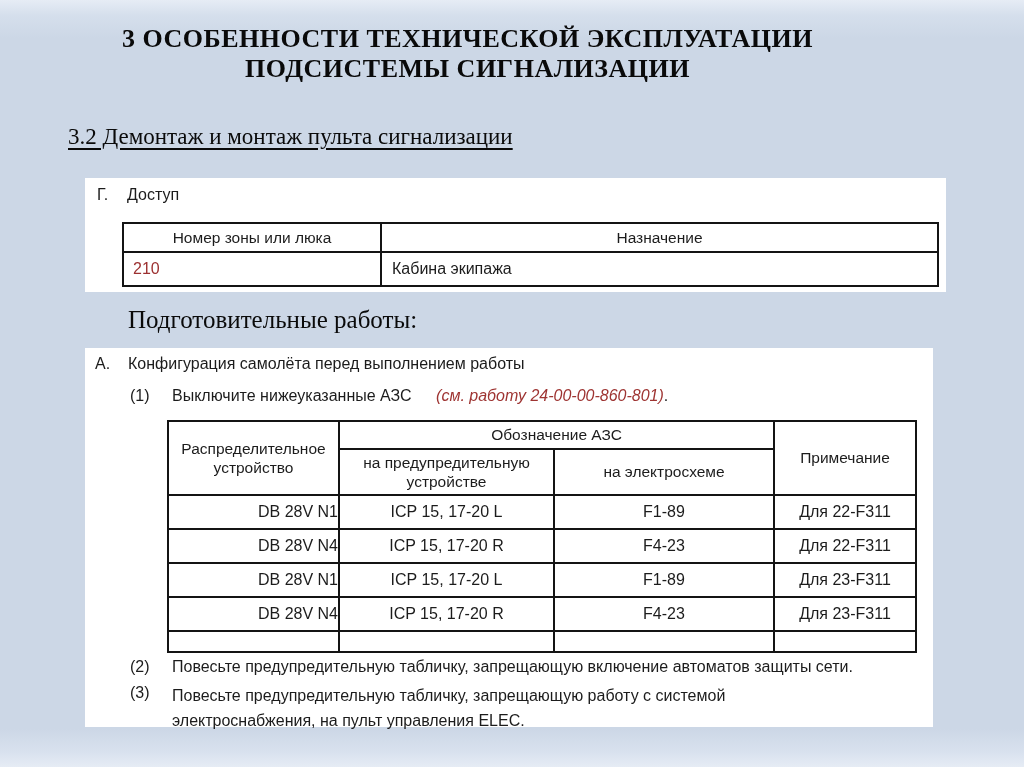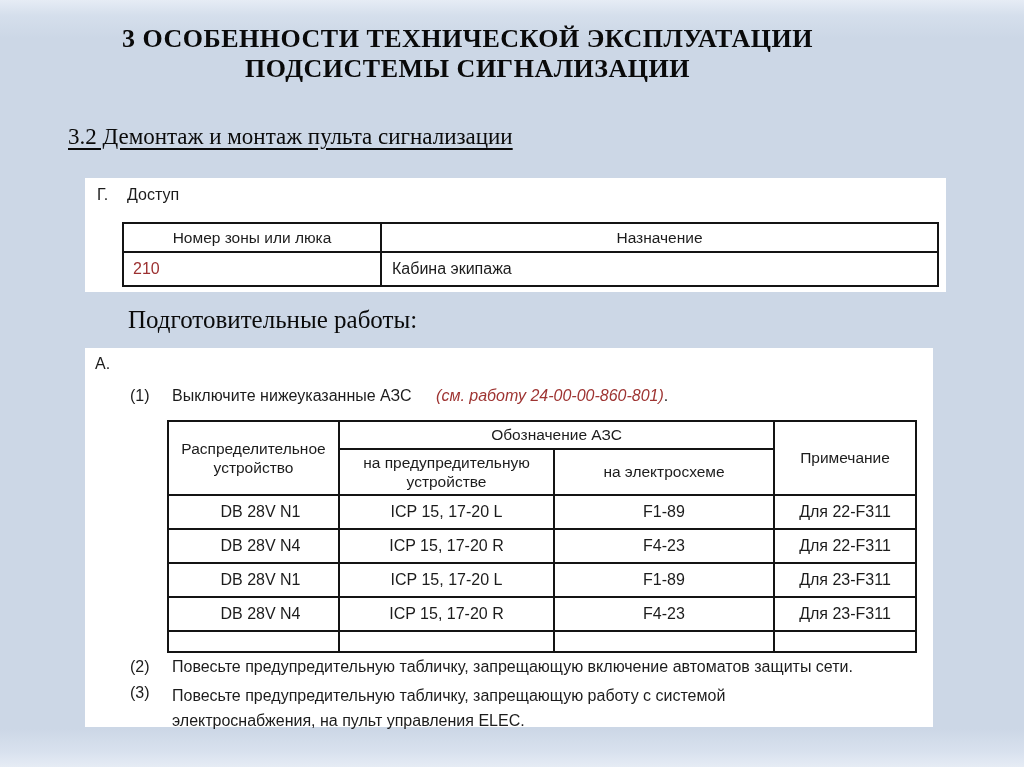--- a/index.html
+++ b/index.html
@@ -37,21 +37,21 @@
   .access-table td{height:27px;}
   .access-table .hdr{text-align:center;font-size:15.5px;}
   .access-table .data-row td{height:32px;}
   .zone-num{color:#9c3030;padding-left:9px;}
   .purpose-cell{padding-left:10px;margin-left:24px;}
   .config-table{left:82px;top:72px;width:750px;}
   .config-table .hdr{text-align:center;font-size:15.5px;line-height:1.25;}
   .config-table .grp{height:28px;margin-left:22px;}
   .config-table .sub{height:46px;}
   .config-table .data td{height:32px;text-align:center;}
-  .config-table .data .c1{text-align:center;padding-left:14px;}
+  .config-table .data .c1{text-align:right;padding-left:14px;}
   .config-table .spacer td{height:19px;}
   .ref-red{color:#9e3432;font-style:italic;}
 </style>
 </head>
 <body>
 
 <div class="abs slide-title">
   <div>3 ОСОБЕННОСТИ ТЕХНИЧЕСКОЙ ЭКСПЛУАТАЦИИ</div>
   <div>ПОДСИСТЕМЫ СИГНАЛИЗАЦИИ</div>
 </div>
@@ -76,20 +76,21 @@
       <td class="purpose-cell">Кабина экипажа</td>
     </tr>
   </tbody>
     </table>
 </div>
 
 <div class="abs prep-heading">Подготовительные работы:</div>
 
 <div class="abs panel" id="panel-config">
   <div class="abs letter" style="left:10px;top:7px;">А.</div>
+  <div class="abs doc-text" style="left:43px;top:7px;">Конфигурация самолёта перед выполнением работы</div>
 
   <div class="abs doc-text" style="left:45px;top:39px;">(1)</div>
   <div class="abs doc-text" style="left:87px;top:39px;">
     <span>Выключите нижеуказанные АЗС</span>
     <span class="ref-red" style="margin-left:20px;">(см. работу 24-00-00-860-801)</span><span>.</span>
   </div>
 
   <table class="abs config-table">
     <colgroup>
         <col style="width:171px">

